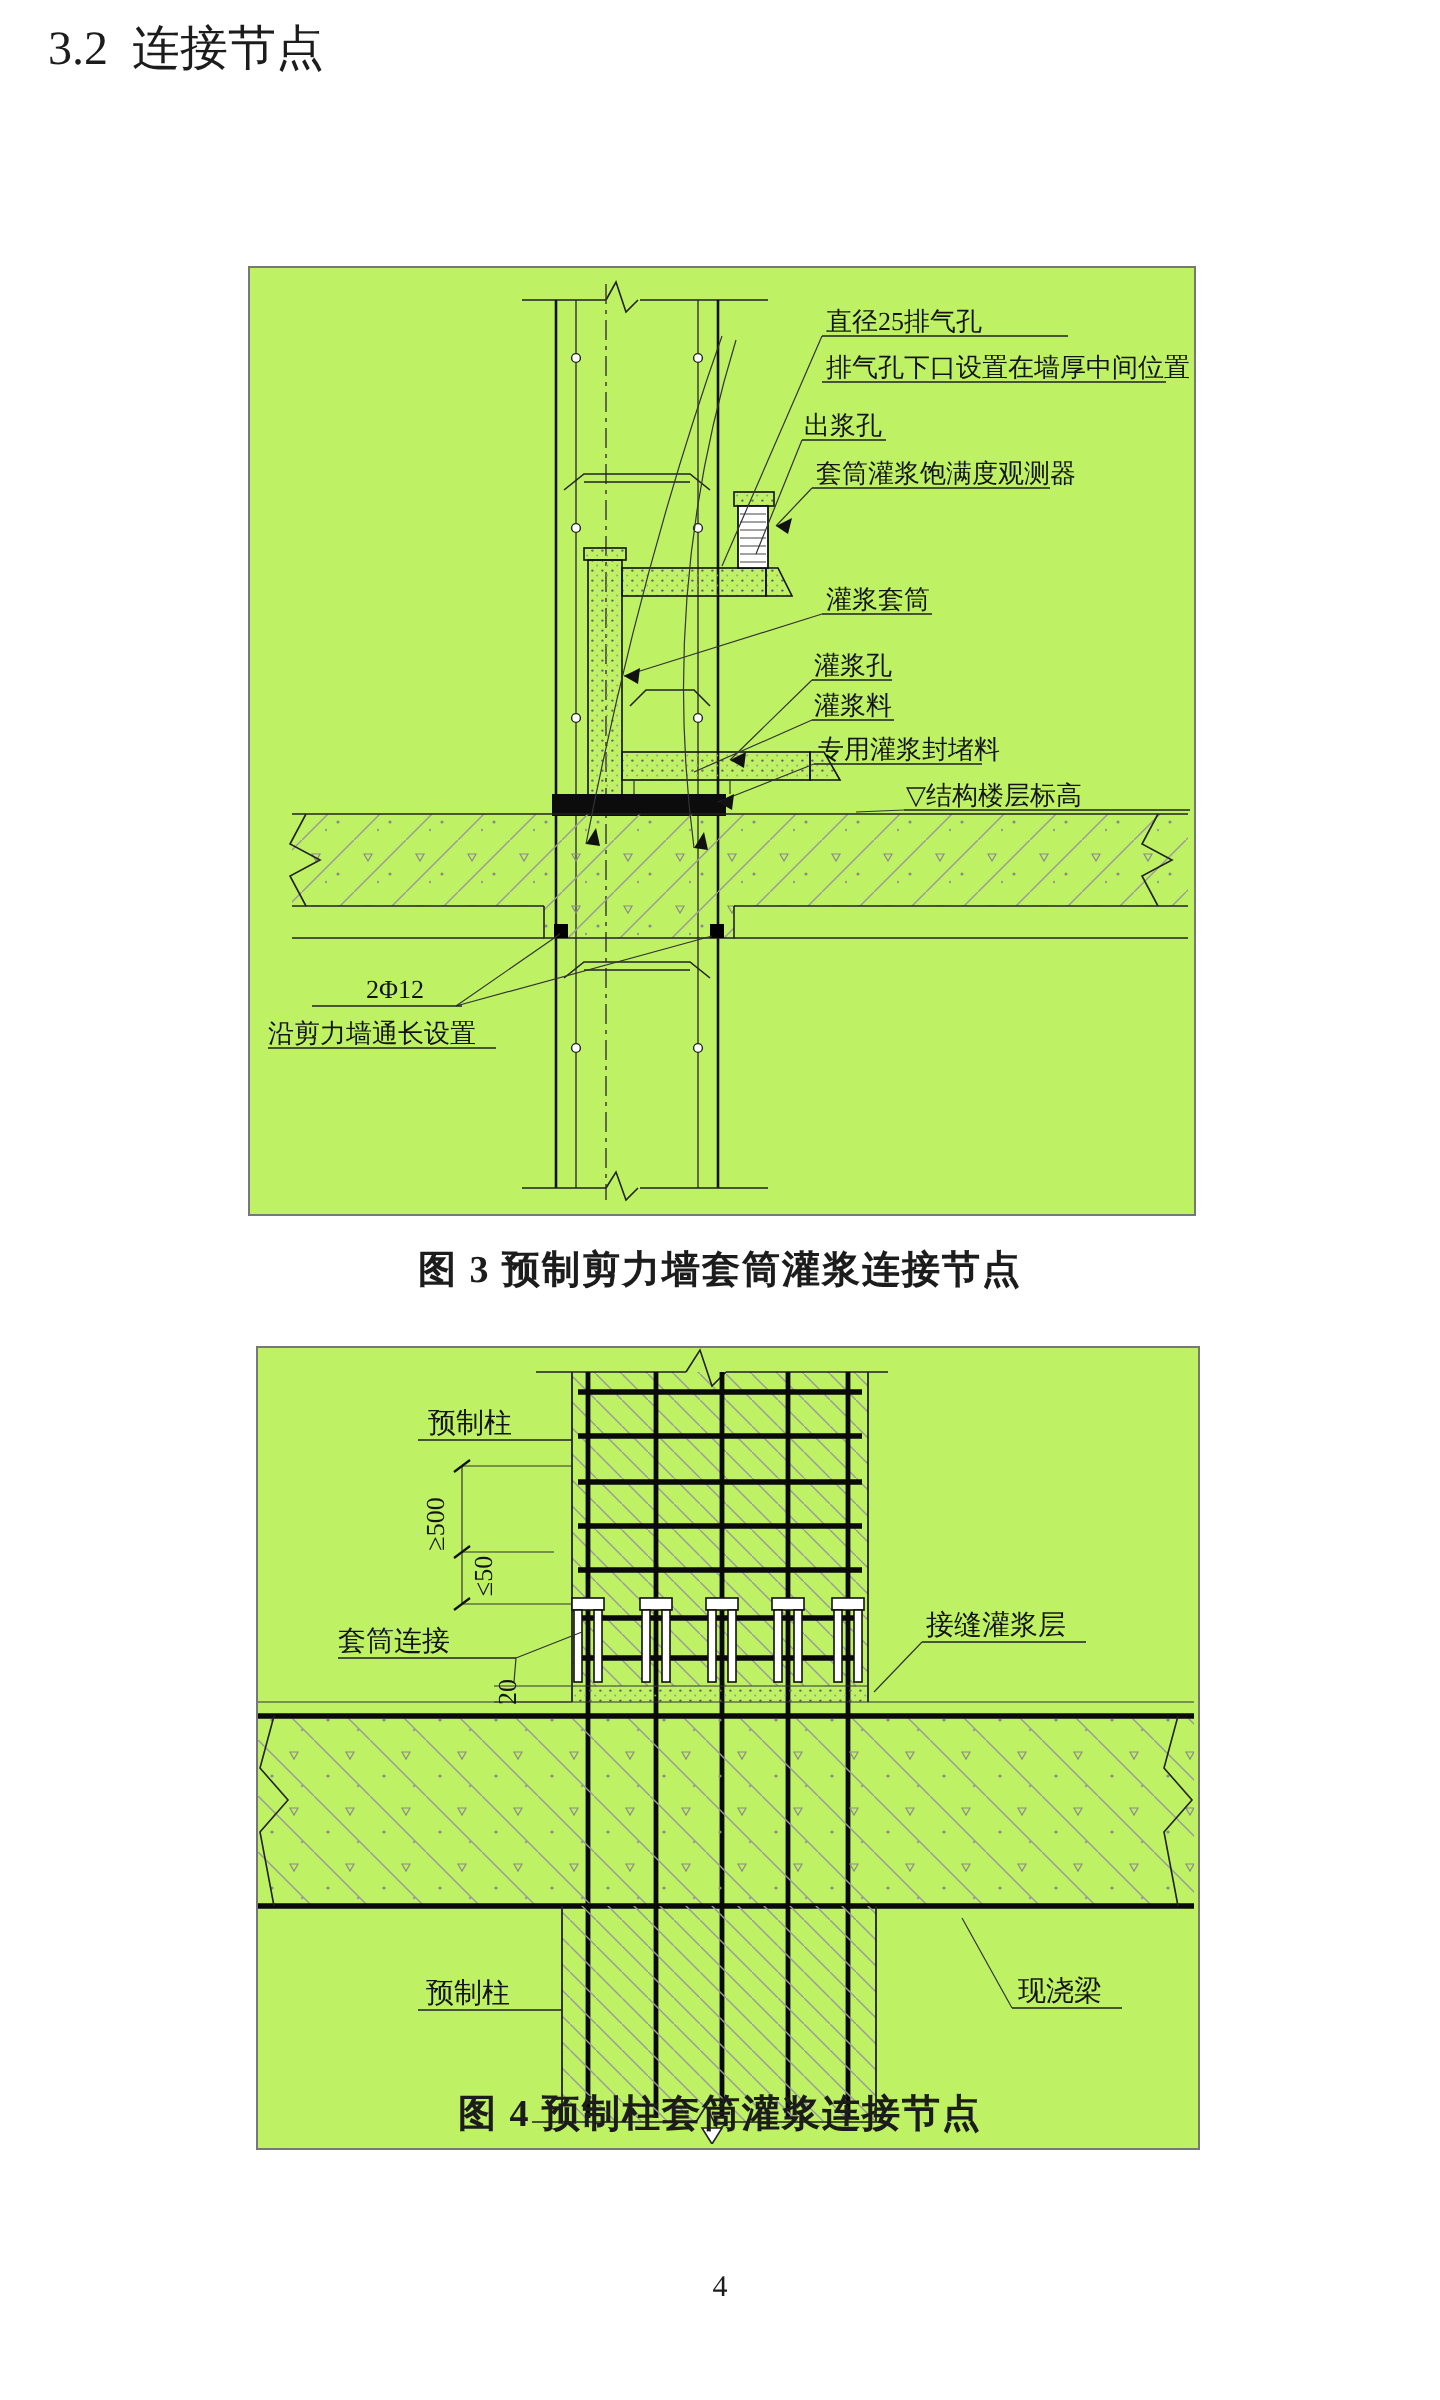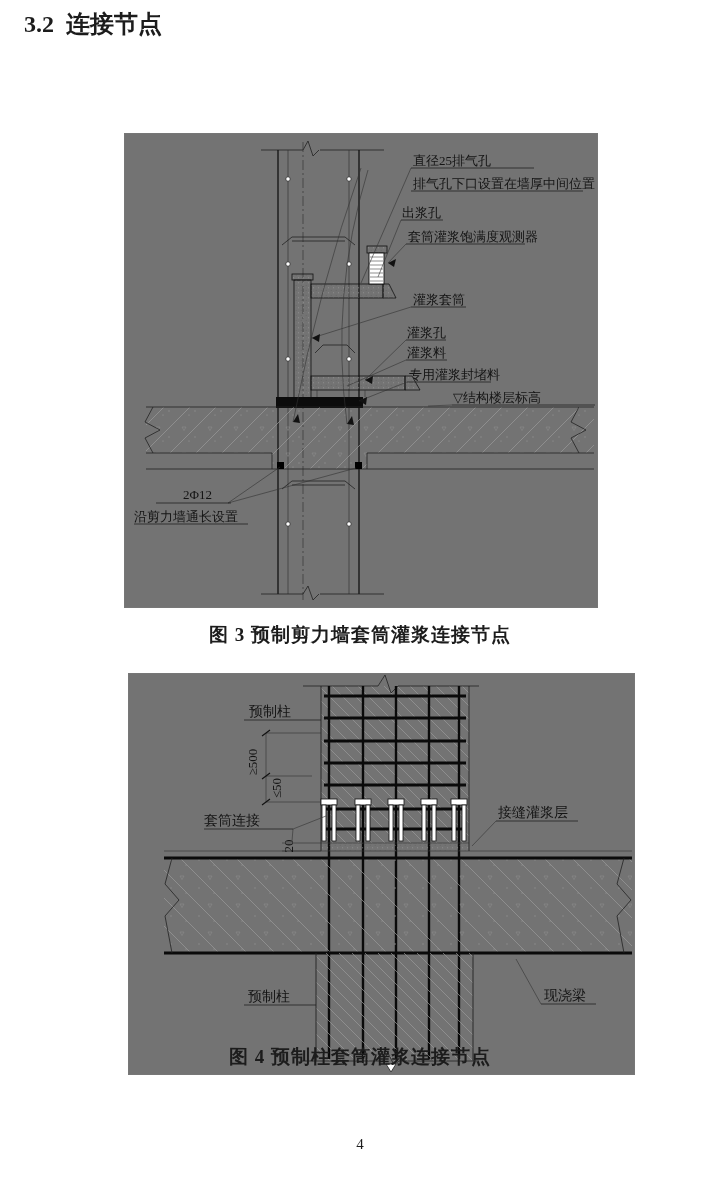--- a/index.html
+++ b/index.html
@@ -1,22 +1,22 @@
 <!DOCTYPE html>
 <html><head>
 <meta charset="utf-8">
 <style>
   html,body{margin:0;padding:0;background:#fff;}
   .page{position:relative;width:720px;height:1200px;background:#ffffff;overflow:hidden;
         font-family:"Liberation Serif","DejaVu Serif",serif;color:#1c1c1c;}
-  .h1{position:absolute;left:24px;top:8px;font-size:24px;font-weight:bold;white-space:pre;text-align:right;}
+  .h1{position:absolute;left:24px;top:8px;font-size:24px;font-weight:normal;white-space:pre;text-align:right;}
   .h2{position:absolute;left:24px;top:78px;font-size:23px;font-weight:bold;white-space:pre;}
-  .fig-frame{position:absolute;border:1px solid #777;background:#737373;}
+  .fig-frame{position:absolute;border:1px solid #777;background:#bef264;}
   .fig3{left:124px;top:133px;width:472px;height:473px;}
-  .fig4{left:128px;top:673px;width:470px;height:400px;padding-left:35px;}
+  .fig4{left:128px;top:673px;width:470px;height:400px;}
   .caption{position:absolute;left:0;width:720px;text-align:center;font-size:19px;letter-spacing:1px;font-weight:bold;}
   .cap3{top:622px;}
   .cap4{top:1044px;}
   .pagenum{position:absolute;left:0;top:1136px;width:720px;text-align:center;font-size:15px;}
   svg{display:block;}
   svg text{font-family:"Liberation Serif","DejaVu Serif",serif;fill:#141414;}
   .lbl{font-size:13px;}
   .lbl4{font-size:14px;}
   .dim{font-size:13px;}
   .thin{stroke:#222;stroke-width:0.8;fill:none;}

